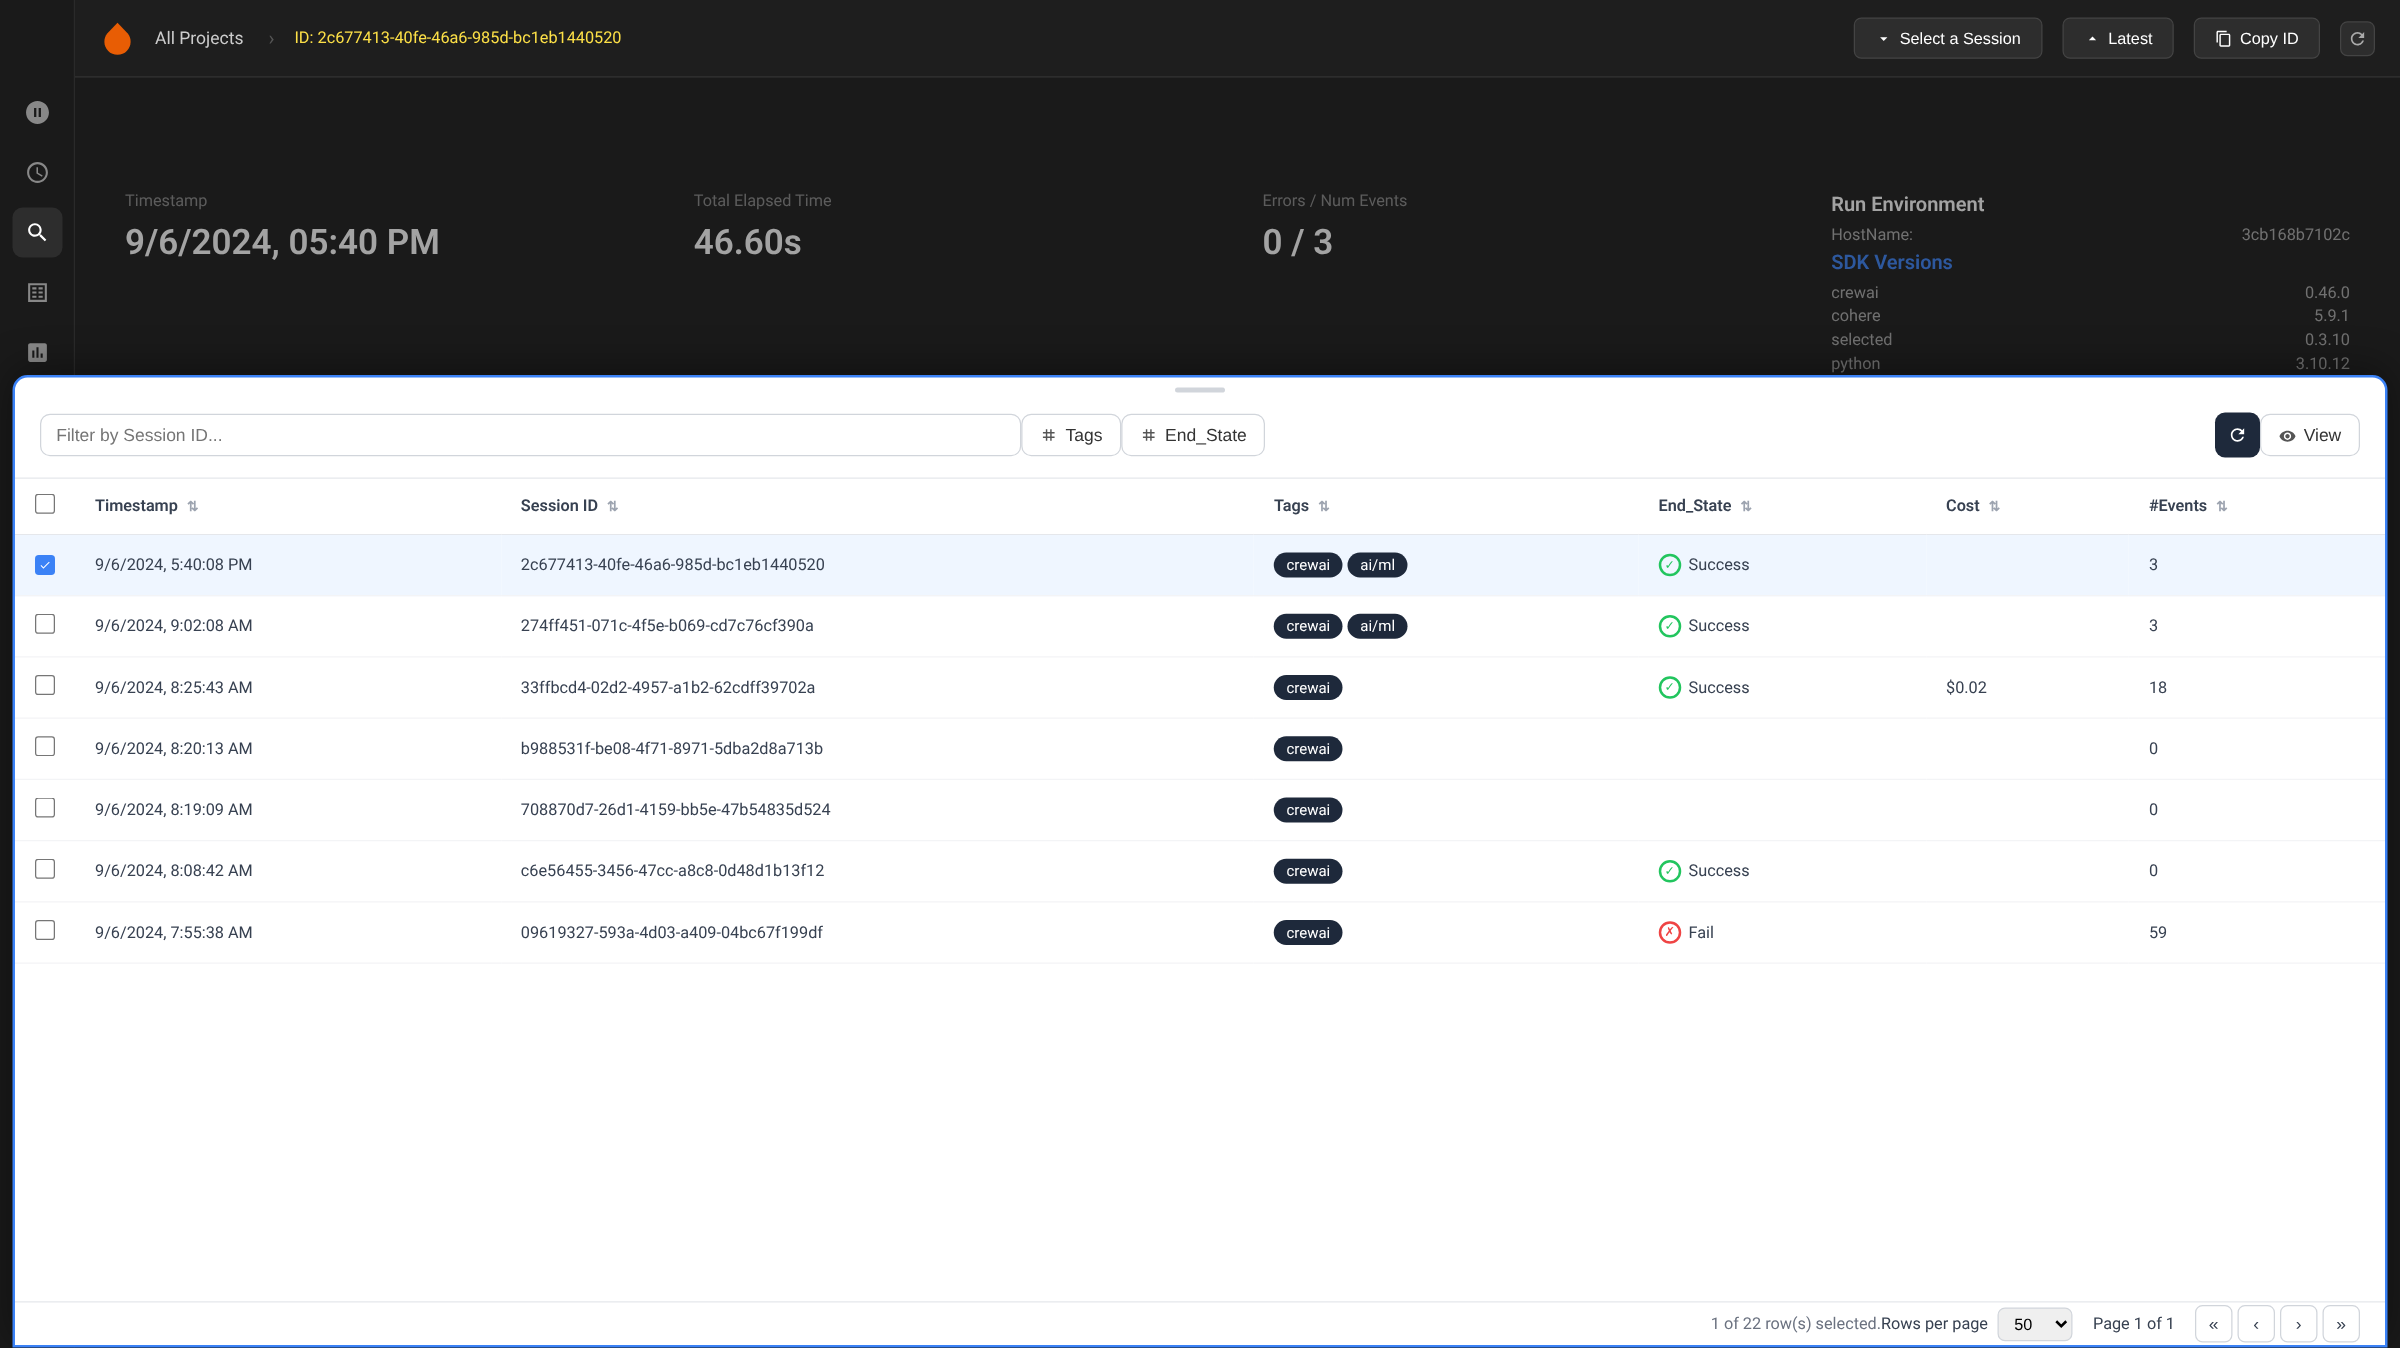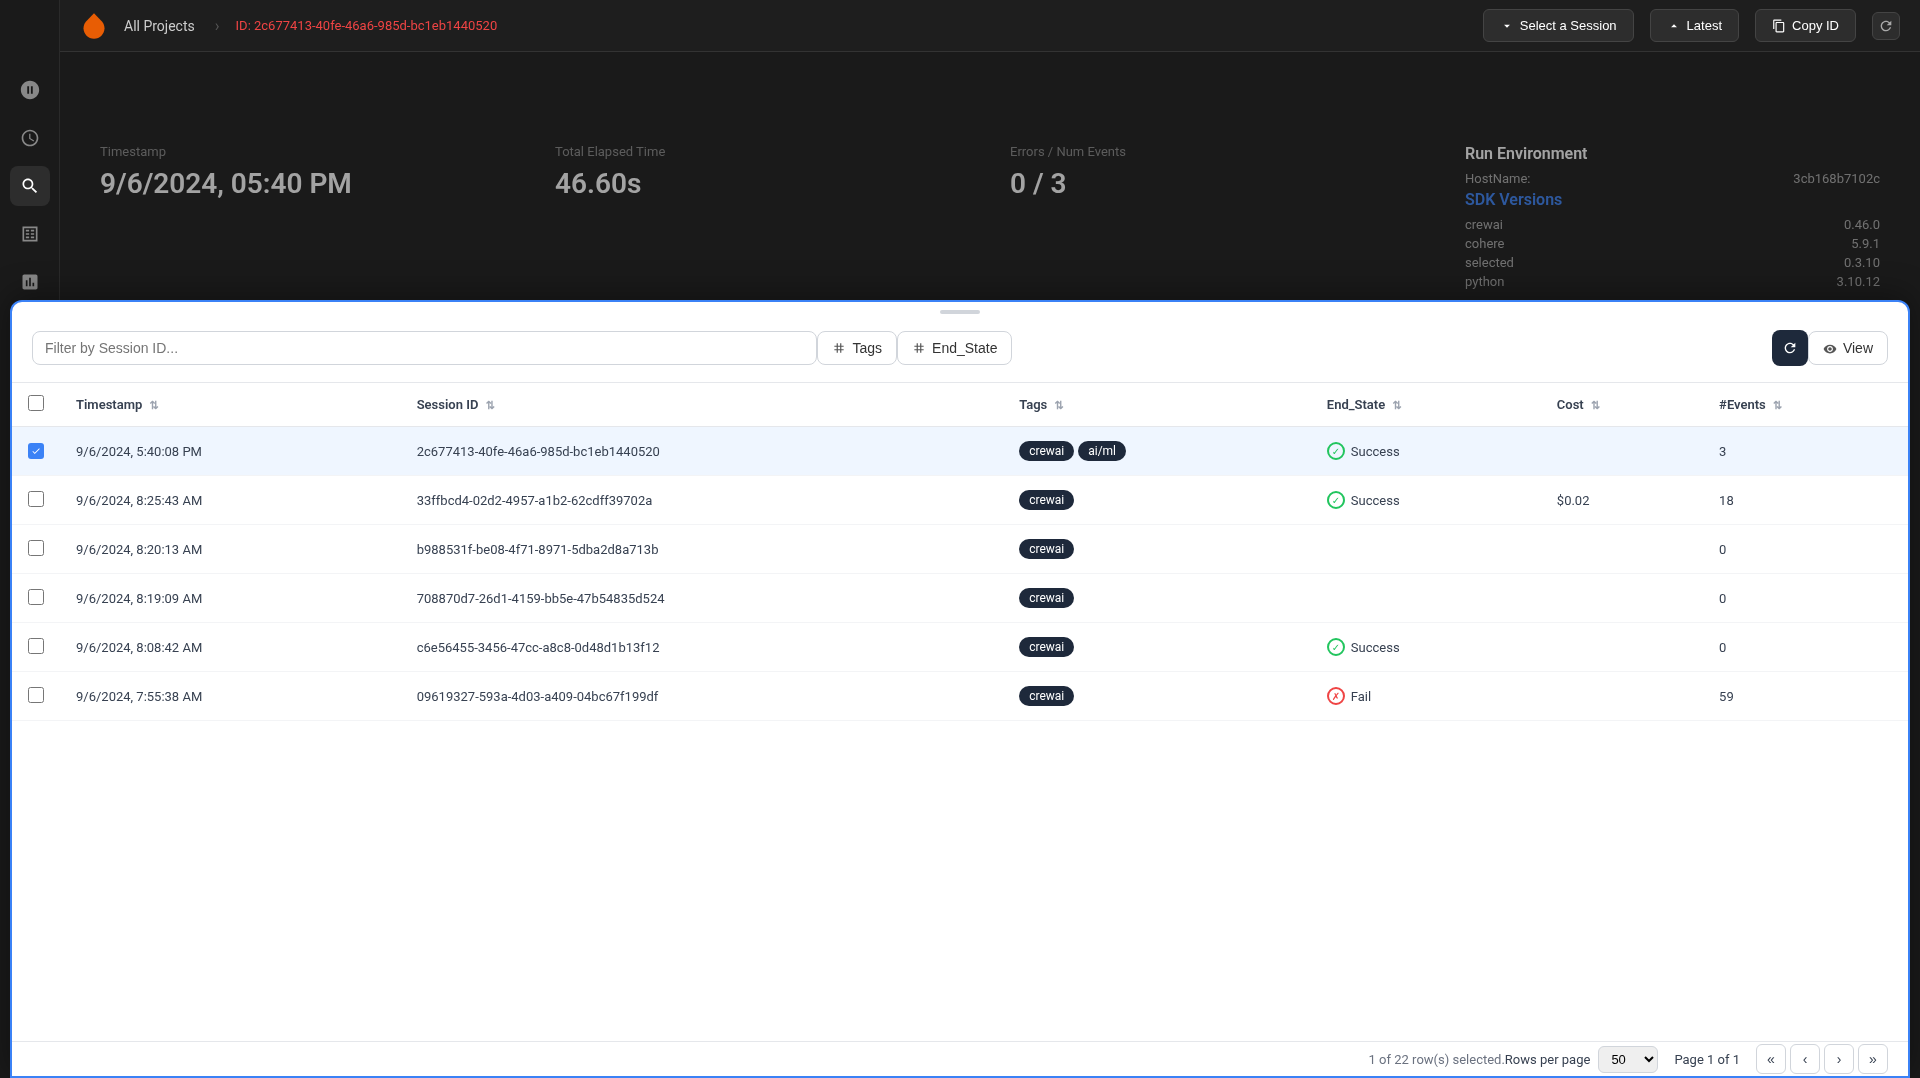--- a/index.html
+++ b/index.html
@@ -1,25 +1,25 @@
 <!DOCTYPE html>
 <html><head>
   <meta charset="utf-8">
   <style>
     * { box-sizing: border-box; margin: 0; padding: 0; }
     body { font-family: -apple-system, BlinkMacSystemFont, 'Segoe UI', Roboto, sans-serif; background: #1a1a1a; color: #fff; width: 1920px; min-height: 1078px; overflow: hidden; }
 
     
     .topbar {
       display: flex; align-items: center; gap: 16px;
-      background: #1e1e1e; height: 52px; padding: 0 20px;
+      background: #1e1e1e; height: 62px; padding: 0 20px;
       border-bottom: 1px solid #333;
     }
     .topbar-projects { color: #ccc; font-size: 14px; margin-right: 4px; }
-    .topbar-id { color: #ef4444; font-size: 13px; flex:1; }
+    .topbar-id { color: #fde047; font-size: 13px; flex:1; }
     .topbar-btn {
       display: flex; align-items: center; gap: 6px;
       background: #2d2d2d; border: 1px solid #444; color: #fff;
       padding: 8px 16px; border-radius: 6px; cursor: pointer; font-size: 13px;
     }
     .topbar-btn-icon { width: 28px; height: 28px; background: #2d2d2d; border: 1px solid #444; border-radius: 6px; display:flex; align-items:center; justify-content:center; cursor:pointer; }
 
     
     .sidebar {
       position: fixed; left: 0; top: 0; bottom: 0; width: 60px;
@@ -335,20 +335,34 @@
                 <div class="success-badge">
                   <div class="success-icon">✓</div>
                   <span>Success</span>
                 </div>
               </td>
               <td></td>
               <td>3</td>
             </tr>
             <tr>
               <td><input type="checkbox" class="checkbox" style=""></td>
+              <td>9/6/2024, 9:02:08 AM</td>
+              <td>274ff451-071c-4f5e-b069-cd7c76cf390a</td>
+              <td><span class="tag-pill">crewai</span><span class="tag-pill">ai/ml</span></td>
+              <td>
+                <div class="success-badge">
+                  <div class="success-icon">✓</div>
+                  <span>Success</span>
+                </div>
+              </td>
+              <td></td>
+              <td>3</td>
+            </tr>
+            <tr>
+              <td><input type="checkbox" class="checkbox" style=""></td>
               <td>9/6/2024, 8:25:43 AM</td>
               <td>33ffbcd4-02d2-4957-a1b2-62cdff39702a</td>
               <td><span class="tag-pill">crewai</span></td>
               <td>
                 <div class="success-badge">
                   <div class="success-icon">✓</div>
                   <span>Success</span>
                 </div>
               </td>
               <td>$0.02</td>

